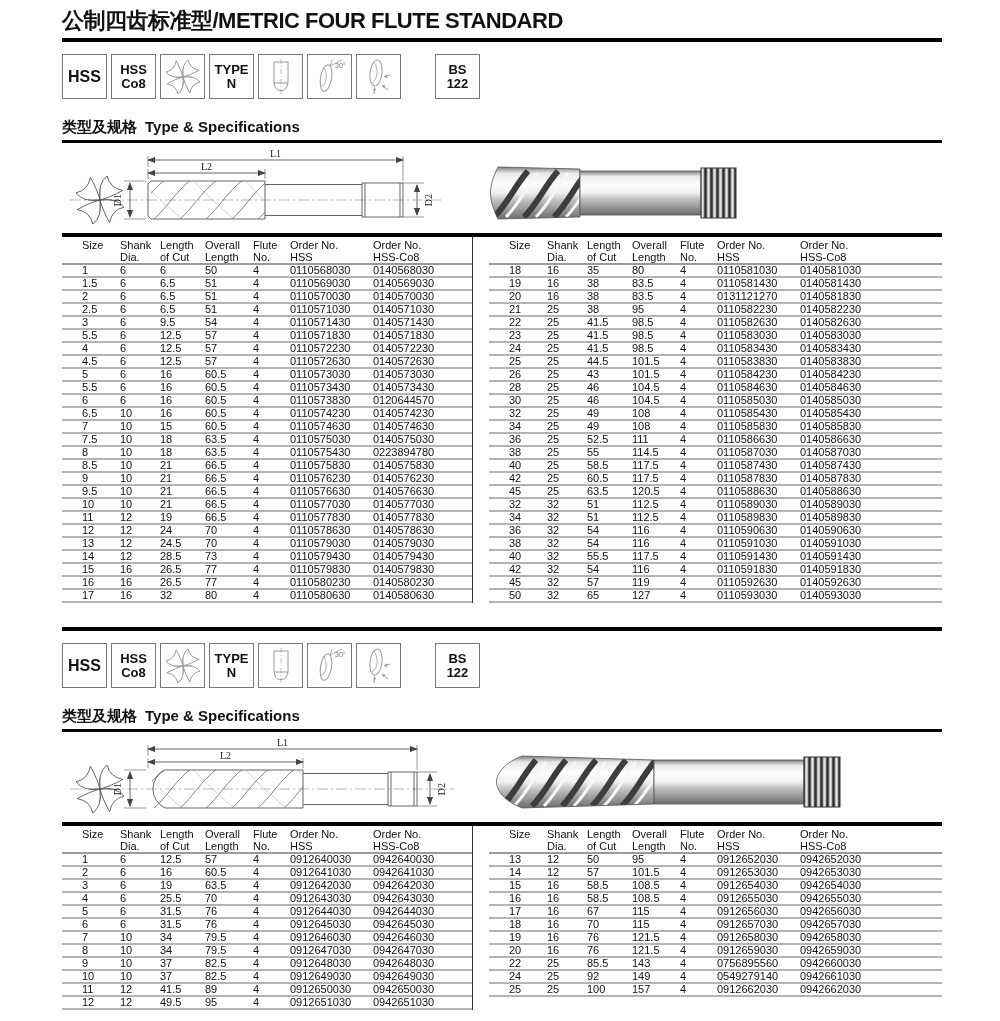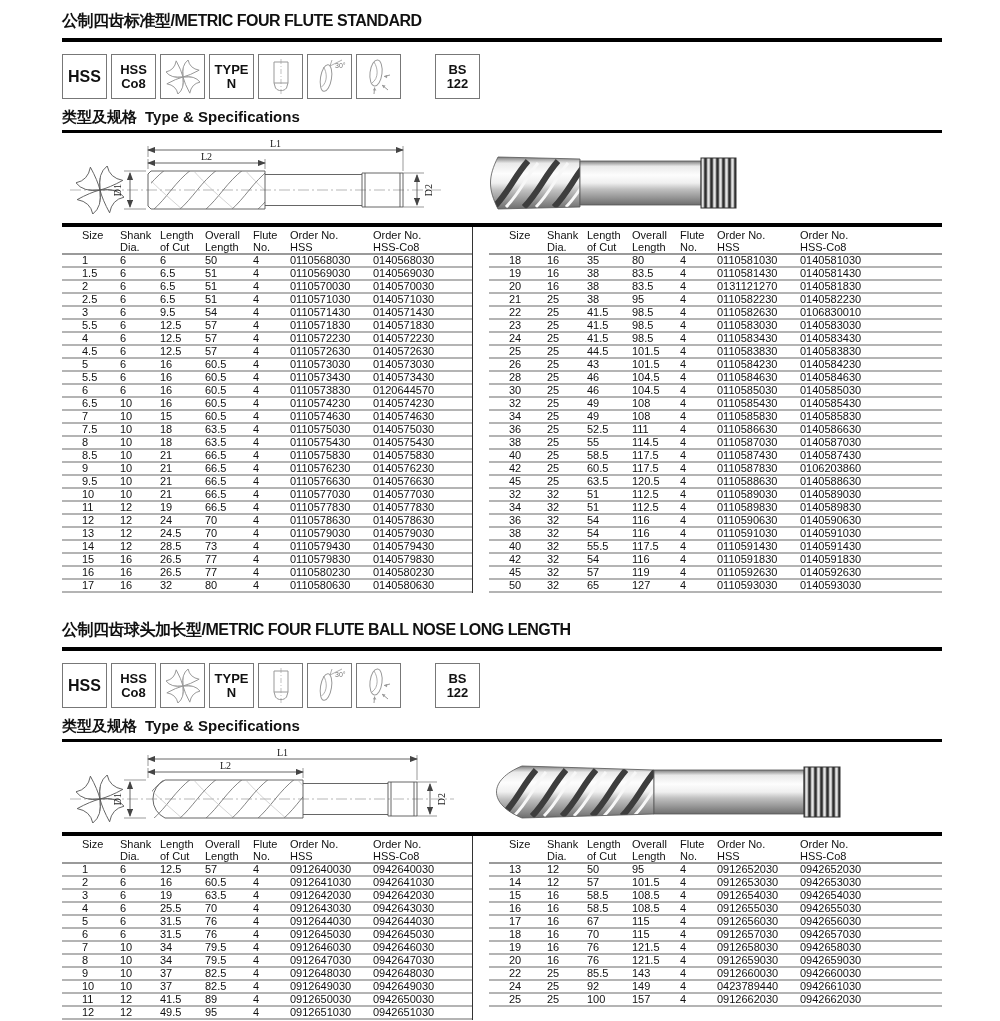--- a/index.html
+++ b/index.html
@@ -1,27 +1,27 @@
 <!DOCTYPE html>
 <html><head>
 <meta charset="utf-8">
 <style>
   html,body{margin:0;padding:0;background:#fff;}
   body{width:1000px;height:1021px;font-family:"Liberation Sans",sans-serif;color:#111;overflow:hidden;}
   .page{padding:8px 58px 0 62px;}
-  .section-title{font-size:16px;font-weight:bold;letter-spacing:-0.5px;line-height:26px;margin:0;white-space:nowrap;}
+  .section-title{font-size:22px;font-weight:bold;letter-spacing:-0.5px;line-height:26px;margin:0;white-space:nowrap;}
   .rule-thick{height:4px;background:#000;margin-top:4px;}
   .rule-med{height:3px;background:#000;}
   .badges{display:flex;gap:4px;margin:12px 0 0 0;height:46px;}
   .badge{width:45px;height:45px;border:1.5px solid #777;box-sizing:border-box;display:flex;flex-direction:column;align-items:center;justify-content:center;background:#fff;}
   .badge.gap{margin-left:30px;align-items:center;}
   .badge .bl{font-weight:bold;font-size:13px;line-height:14px;}
   .badge.one .bl{font-size:16px;}
   .badge svg{display:block;}
-  .spec-heading{margin-top:8px;font-size:15px;font-weight:bold;line-height:18px;padding-bottom:4px;}
+  .spec-heading{margin-top:18px;font-size:15px;font-weight:bold;line-height:18px;padding-bottom:4px;}
   .spec-heading .en{margin-left:8px;}
   .diagram{position:relative;height:90px;margin:0;}
   .drawing{position:absolute;left:0;top:0;}
   .photo{position:absolute;top:4px;}
   .photo.std{left:426px;}
   .photo.ball{left:434px;}
   .tables{display:flex;border-top:4px solid #000;}
   .tbl{width:410px;box-sizing:border-box;}
   .tbl.tbl-right{width:470px;border-left:1px solid #333;padding-left:16px;}
   .tr{display:flex;height:13px;box-sizing:border-box;border-bottom:2px solid #b4b4b4;align-items:flex-end;}
@@ -343,21 +343,21 @@
             <div class="td c5">0110575030</div>
             <div class="td c6">0140575030</div>
           </div>
           <div class="tr">
             <div class="td c0">8</div>
             <div class="td c1">10</div>
             <div class="td c2">18</div>
             <div class="td c3">63.5</div>
             <div class="td c4">4</div>
             <div class="td c5">0110575430</div>
-            <div class="td c6">0140575430</div>
+            <div class="td c6">0223894780</div>
           </div>
           <div class="tr">
             <div class="td c0">8.5</div>
             <div class="td c1">10</div>
             <div class="td c2">21</div>
             <div class="td c3">66.5</div>
             <div class="td c4">4</div>
             <div class="td c5">0110575830</div>
             <div class="td c6">0140575830</div>
           </div>
@@ -519,21 +519,21 @@
             <div class="td c5">0110582230</div>
             <div class="td c6">0140582230</div>
           </div>
           <div class="tr">
             <div class="td c0">22</div>
             <div class="td c1">25</div>
             <div class="td c2">41.5</div>
             <div class="td c3">98.5</div>
             <div class="td c4">4</div>
             <div class="td c5">0110582630</div>
-            <div class="td c6">0106830010</div>
+            <div class="td c6">0140582630</div>
           </div>
           <div class="tr">
             <div class="td c0">23</div>
             <div class="td c1">25</div>
             <div class="td c2">41.5</div>
             <div class="td c3">98.5</div>
             <div class="td c4">4</div>
             <div class="td c5">0110583030</div>
             <div class="td c6">0140583030</div>
           </div>
@@ -627,21 +627,21 @@
             <div class="td c5">0110587430</div>
             <div class="td c6">0140587430</div>
           </div>
           <div class="tr">
             <div class="td c0">42</div>
             <div class="td c1">25</div>
             <div class="td c2">60.5</div>
             <div class="td c3">117.5</div>
             <div class="td c4">4</div>
             <div class="td c5">0110587830</div>
-            <div class="td c6">0106203860</div>
+            <div class="td c6">0140587830</div>
           </div>
           <div class="tr">
             <div class="td c0">45</div>
             <div class="td c1">25</div>
             <div class="td c2">63.5</div>
             <div class="td c3">120.5</div>
             <div class="td c4">4</div>
             <div class="td c5">0110588630</div>
             <div class="td c6">0140588630</div>
           </div>
@@ -715,21 +715,20 @@
             <div class="td c3">127</div>
             <div class="td c4">4</div>
             <div class="td c5">0110593030</div>
             <div class="td c6">0140593030</div>
           </div>
         </div>
     </div>
   </section>
 
   <section class="sec2">
-    <h1 class="section-title">公制四齿球头加长型/METRIC FOUR FLUTE BALL NOSE LONG LENGTH</h1>
     <div class="rule-thick"></div>
     <div class="badges">
         <div class="badge one">
           <div class="bl">HSS</div>
         </div>
         <div class="badge">
           <div class="bl">HSS</div>
           <div class="bl">Co8</div>
         </div>
         <div class="badge">
@@ -1112,30 +1111,30 @@
             <div class="td c4">4</div>
             <div class="td c5">0912659030</div>
             <div class="td c6">0942659030</div>
           </div>
           <div class="tr">
             <div class="td c0">22</div>
             <div class="td c1">25</div>
             <div class="td c2">85.5</div>
             <div class="td c3">143</div>
             <div class="td c4">4</div>
-            <div class="td c5">0912660030</div>
+            <div class="td c5">0756895560</div>
             <div class="td c6">0942660030</div>
           </div>
           <div class="tr">
             <div class="td c0">24</div>
             <div class="td c1">25</div>
             <div class="td c2">92</div>
             <div class="td c3">149</div>
             <div class="td c4">4</div>
-            <div class="td c5">0423789440</div>
+            <div class="td c5">0549279140</div>
             <div class="td c6">0942661030</div>
           </div>
           <div class="tr">
             <div class="td c0">25</div>
             <div class="td c1">25</div>
             <div class="td c2">100</div>
             <div class="td c3">157</div>
             <div class="td c4">4</div>
             <div class="td c5">0912662030</div>
             <div class="td c6">0942662030</div>

